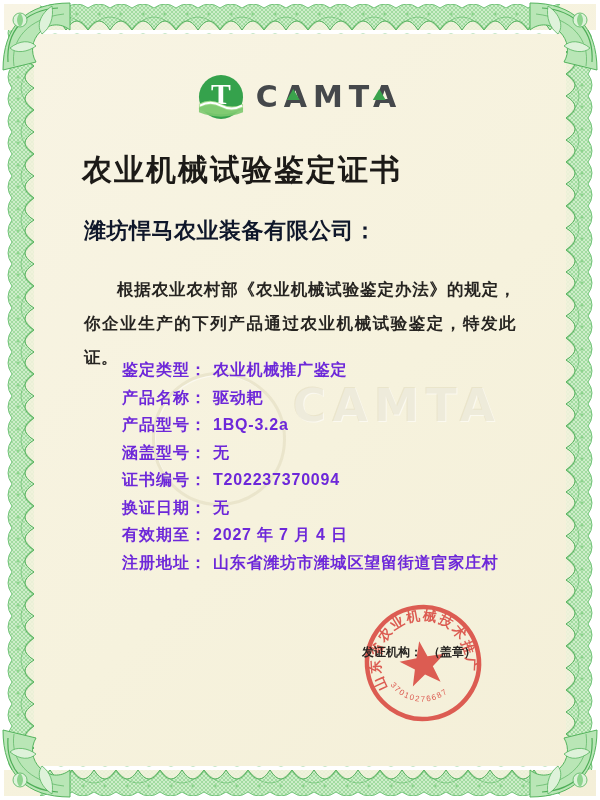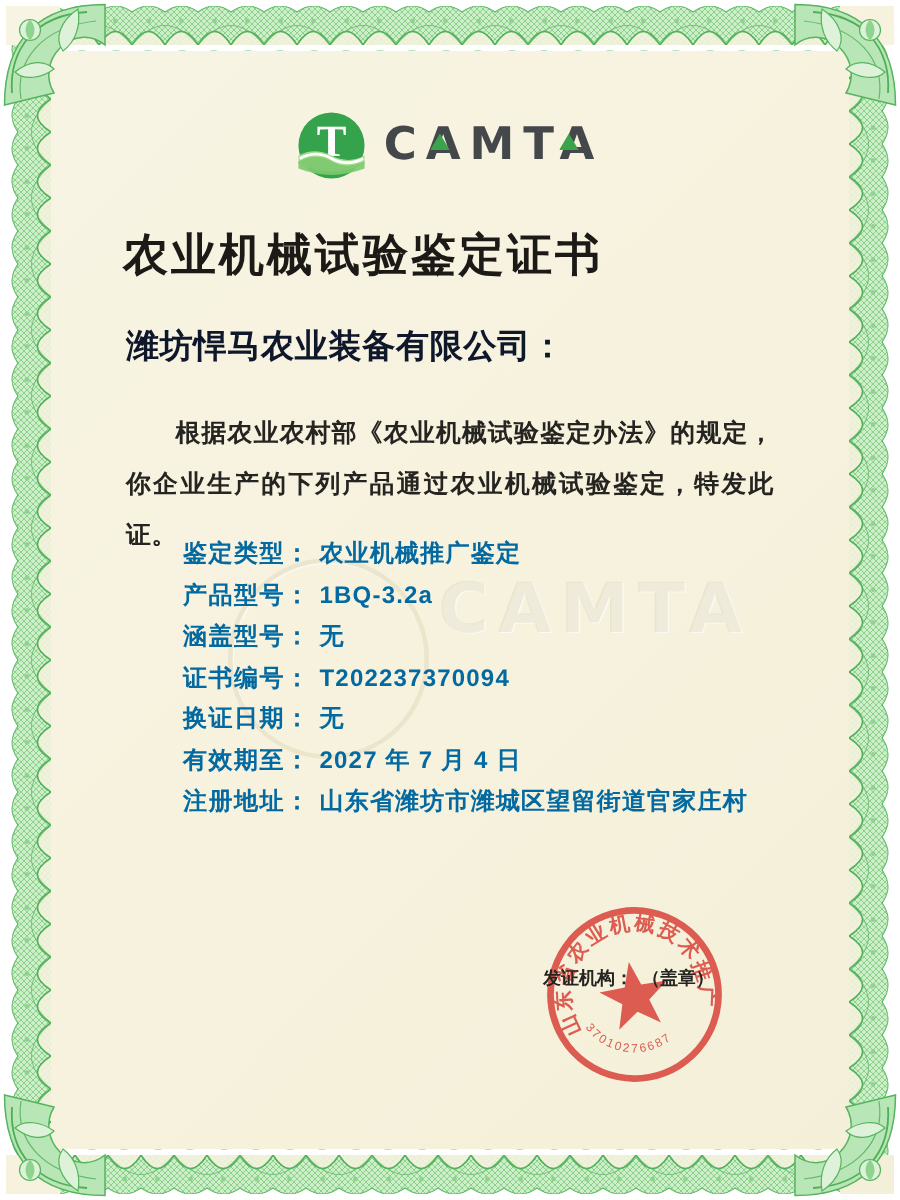--- a/index.html
+++ b/index.html
@@ -32,21 +32,21 @@
       color:#0f172a;letter-spacing:0.5px;}
 
   
   .body-par{position:absolute;left:84px;top:272px;width:432px;font-size:16.5px;
       font-weight:600;color:#262421;line-height:34px;text-indent:2em;
       text-align:justify;letter-spacing:0.5px;}
 
   
   .fields{position:absolute;left:122px;top:356px;}
   .field-row{height:27.5px;line-height:27.5px;font-size:16px;font-weight:700;
-      color:#0369a1;white-space:nowrap;}
+      color:#6d28d9;white-space:nowrap;}
   .field-label{letter-spacing:1px;}
   .field-value{margin-left:6px;letter-spacing:0.8px;}
 
   
   .issuer-line{position:absolute;left:362px;top:644px;font-size:12px;font-weight:700;
       color:#262421;white-space:nowrap;}
   .seal-note{margin-left:6px;}
   .date-line{position:absolute;left:290px;top:688px;font-size:16px;font-weight:700;
       color:#262421;white-space:nowrap;}
 
@@ -153,20 +153,23 @@
 
     <div class="addressee">潍坊悍马农业装备有限公司：</div>
 
     <div class="body-par">根据农业农村部《农业机械试验鉴定办法》的规定，你企业生产的下列产品通过农业机械试验鉴定，特发此证。</div>
 
     <div class="fields">
       <div class="field-row">
         <span class="field-label">鉴定类型：</span><span class="field-value">农业机械推广鉴定</span>
       </div>
       <div class="field-row">
+        <span class="field-label">产品名称：</span><span class="field-value">驱动耙</span>
+      </div>
+      <div class="field-row">
         <span class="field-label">产品型号：</span><span class="field-value">1BQ-3.2a</span>
       </div>
       <div class="field-row">
         <span class="field-label">涵盖型号：</span><span class="field-value">无</span>
       </div>
       <div class="field-row">
         <span class="field-label">证书编号：</span><span class="field-value">T202237370094</span>
       </div>
       <div class="field-row">
         <span class="field-label">换证日期：</span><span class="field-value">无</span>

